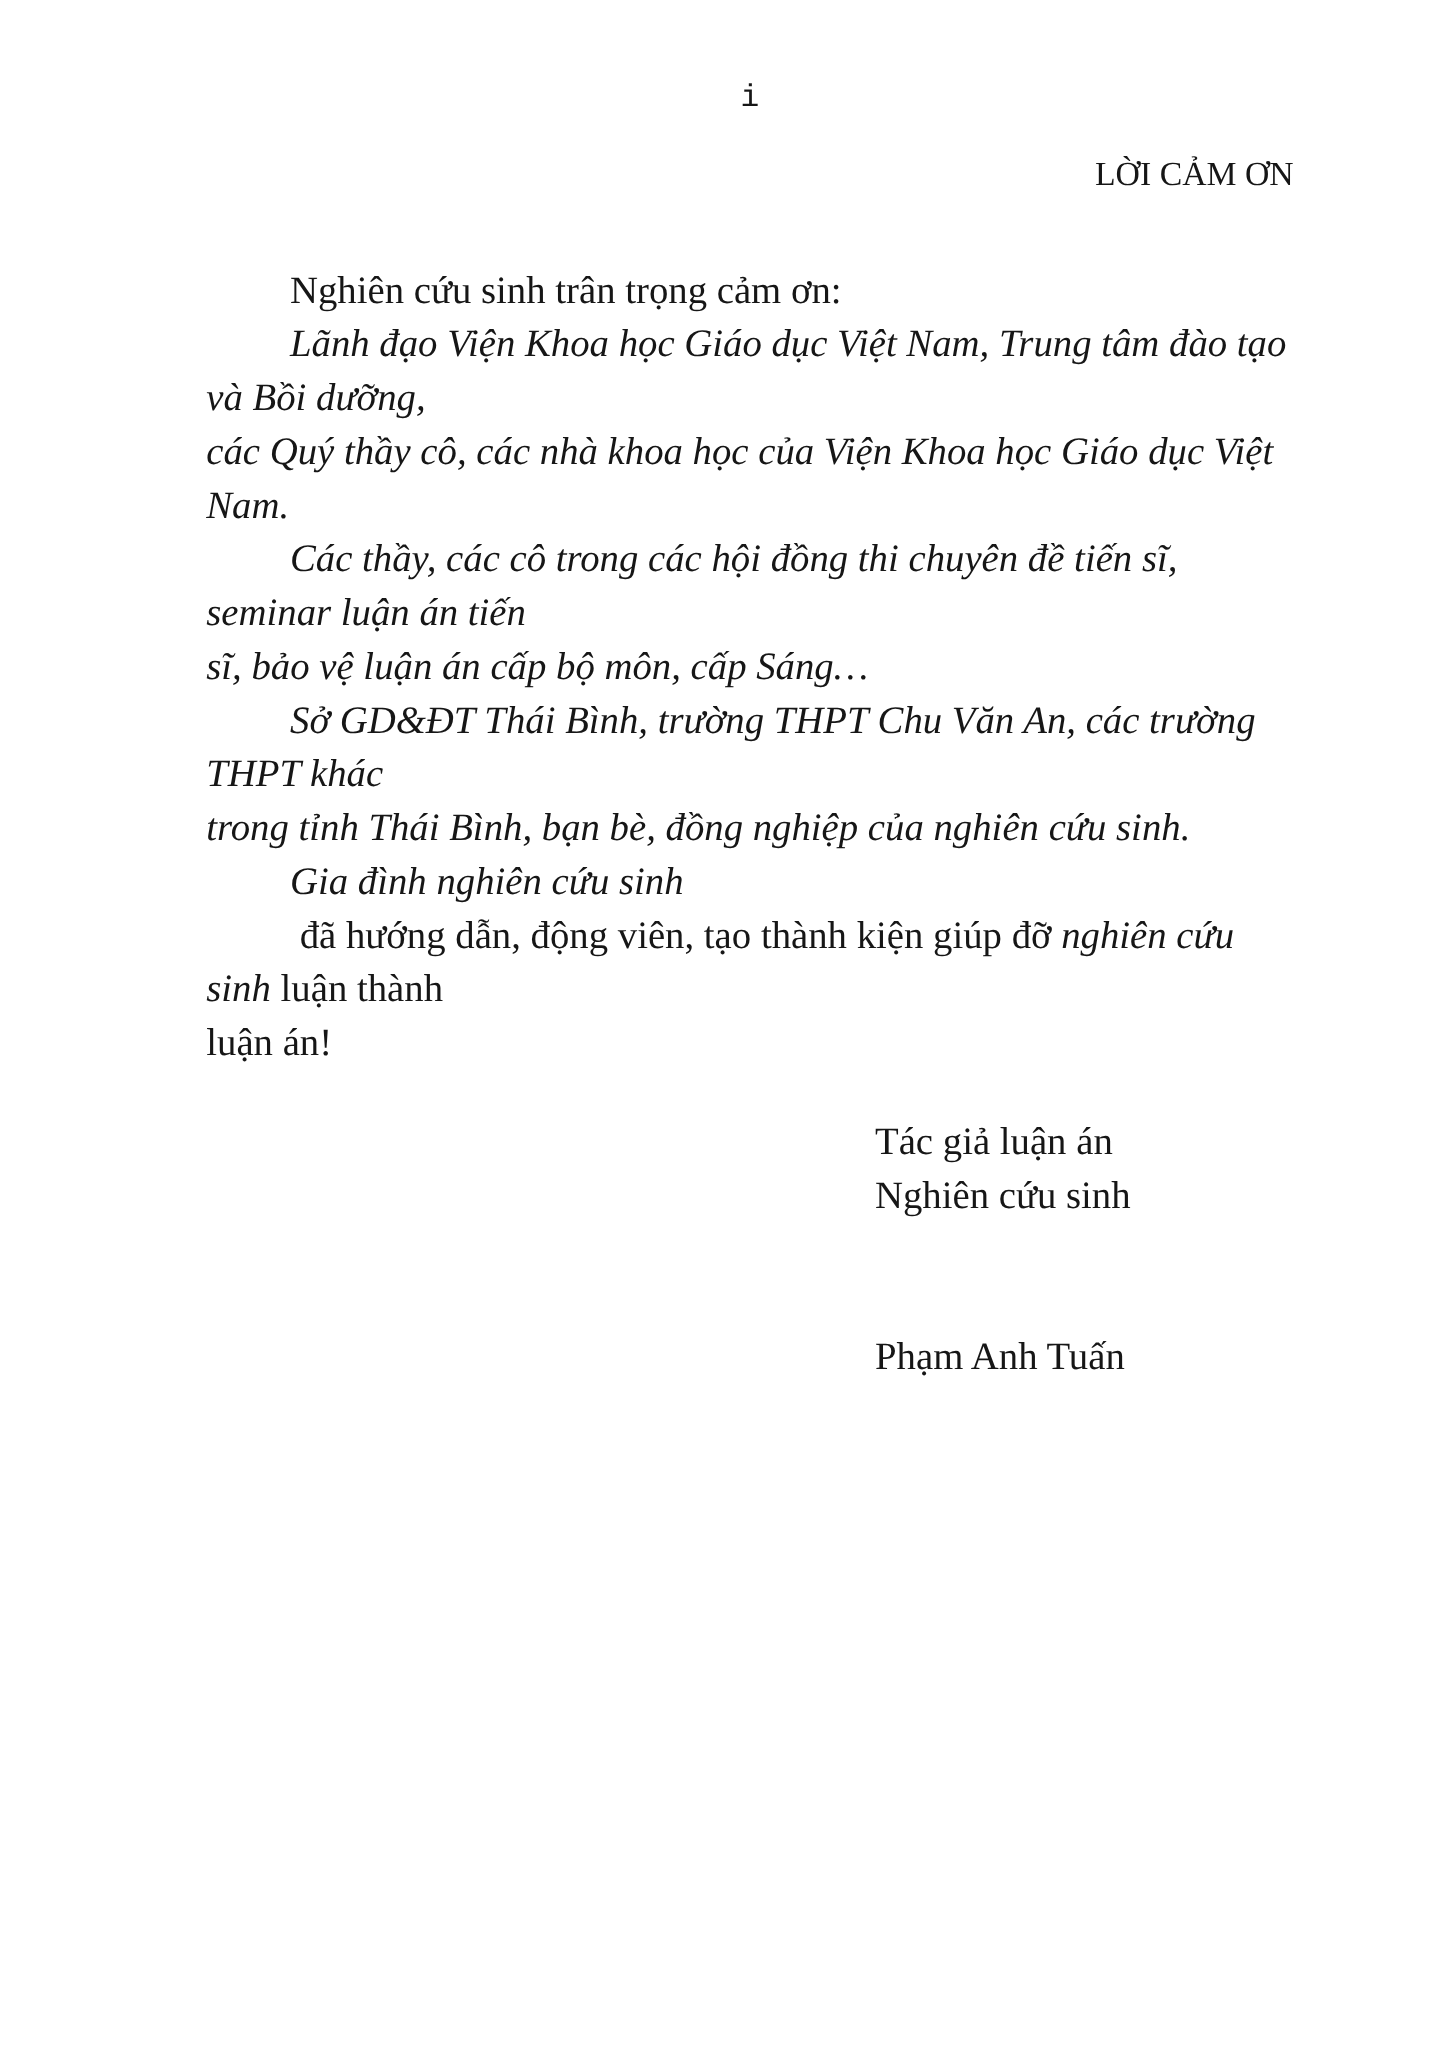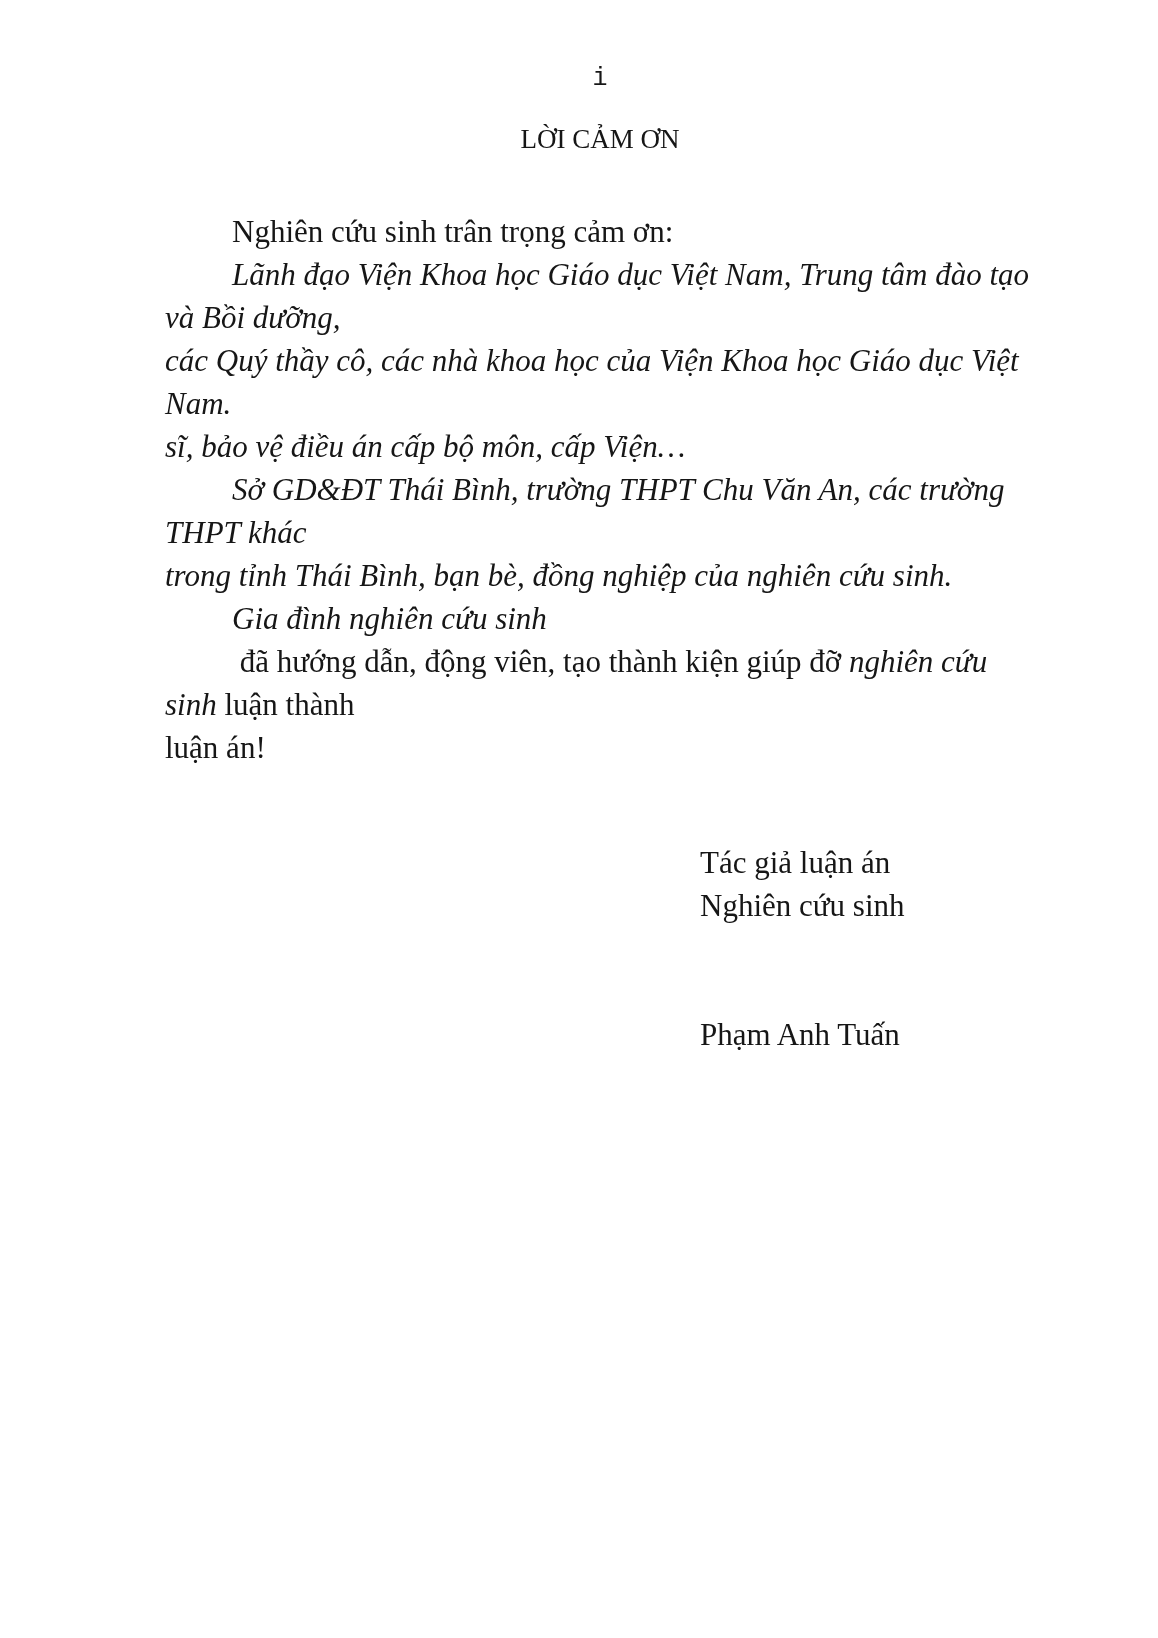--- a/index.html
+++ b/index.html
@@ -10,49 +10,50 @@
     font-family:"Liberation Serif","DejaVu Serif",serif;
     position:relative; overflow:hidden;
     margin:0 auto;
   }
   .content { padding:57px 123px 0 165px; }
   .pagenum {
     font-family:"Liberation Mono","DejaVu Sans Mono",monospace;
     font-size:25px; line-height:43px; text-align:center;
   }
   .title {
-    font-size:27px; line-height:43px; text-align:center;
+    font-size:27px; line-height:43px; text-align:right;
     margin-top:18px; font-weight:normal;
   }
   .body-block { margin-top:49px; }
   .ln { font-size:31px; line-height:43px; }
   .ind { text-indent:67px; }
   .it { font-style:italic; }
   .pre { white-space:pre-wrap; }
-  .signature { margin-top:72px; margin-left:535px; }
+  .signature { margin-top:36px; margin-left:535px; }
   .sig-name { margin-top:86px; }
 </style>
 </head>
 <body>
 
 <div class="page">
   <div class="content">
 
     <div class="pagenum">i</div>
 
     <h1 class="title">LỜI CẢM ƠN</h1>
 
     <div class="body-block">
       <div class="ln ind">Nghiên cứu sinh trân trọng cảm ơn:</div>
 
       <div class="ln ind it">Lãnh đạo Viện Khoa học Giáo dục Việt Nam, Trung tâm đào tạo và Bồi dưỡng,</div>
       <div class="ln it">các Quý thầy cô, các nhà khoa học của Viện Khoa học Giáo dục Việt Nam.</div>
 
 
-      <div class="ln it">sĩ, bảo vệ điều án cấp bộ môn, cấp Viện…</div>
+      <div class="ln ind it">Các thầy, các cô trong các hội đồng thi chuyên đề tiến sĩ, seminar luận án tiến</div>
+      <div class="ln it">sĩ, bảo vệ luận án cấp bộ môn, cấp Sáng…</div>
 
       <div class="ln ind it">Sở GD&amp;ĐT Thái Bình, trường THPT Chu Văn An, các trường THPT khác</div>
       <div class="ln it">trong tỉnh Thái Bình, bạn bè, đồng nghiệp của nghiên cứu sinh.</div>
 
       <div class="ln ind it">Gia đình nghiên cứu sinh</div>
 
       <div class="ln ind pre"><span> đã hướng dẫn, động viên, tạo thành kiện giúp đỡ </span><span class="it">nghiên cứu sinh</span><span> luận thành</span></div>
       <div class="ln">luận án!</div>
     </div>
 

